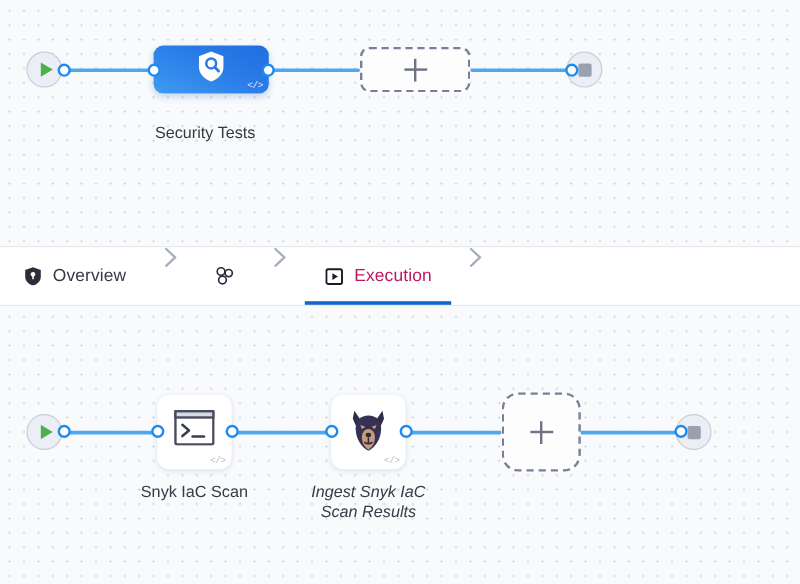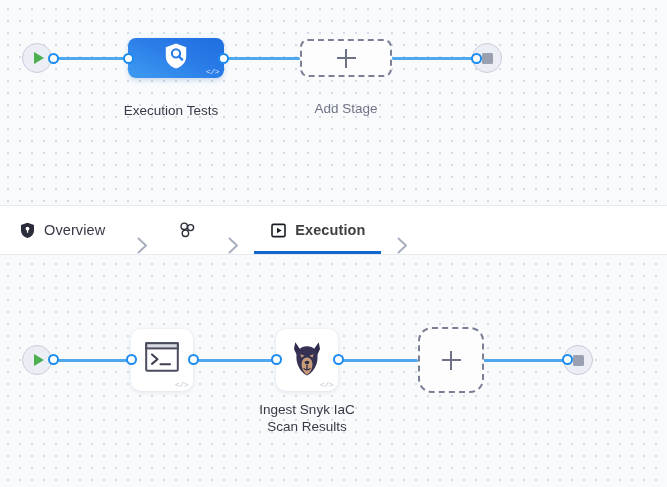--- a/index.html
+++ b/index.html
@@ -38,41 +38,41 @@
   .tabbar {
     position: absolute;
     left: 0;
     top: 205px;
     width: 667px;
     height: 50px;
     background: #ffffff;
     border-top: 1px solid #e7eaef;
     border-bottom: 1px solid #e7eaef;
     display: flex;
-    align-items: flex-end;
+    align-items: flex-start;
     box-sizing: border-box;
   }
   .tab {
     display: flex;
     align-items: center;
     gap: 8px;
     height: 100%;
     position: relative;
     padding: 0 2px;
     cursor: pointer;
   }
   .tab .tab-label {
     font-size: 14.5px;
     color: #383946;
     letter-spacing: 0.1px;
     white-space: nowrap;
   }
   .tab.active .tab-label {
-    font-weight: bold;
-    color: #404040;
+    font-weight: normal;
+    color: #be185d;
   }
   .tab.active::after {
     content: "";
     position: absolute;
     left: -14px;
     right: -14px;
     bottom: 0;
     height: 3px;
     background: #1267ce;
   }
@@ -246,26 +246,25 @@
                    C7.4 24.7 2.8 20.4 2.8 14.2 V5.3 Z" fill="#ffffff"></path>
           <circle cx="13" cy="11.4" r="4.1" fill="none" stroke="#2a7ce8" stroke-width="2.1"></circle>
           <line x1="15.9" y1="14.4" x2="19.1" y2="17.6" stroke="#2a7ce8" stroke-width="2.4" stroke-linecap="round"></line>
         </svg>
       </span>
       <span class="code-badge">&lt;/&gt;</span>
     </div>
     <div class="port" style="left:123px; top:52.5px;"></div>
     <div class="port" style="left:218px; top:52.5px;"></div>
 
-    <div class="caption" style="left:96px; top:102px; width:150px;">Execution Tests</div>
+    <div class="caption" style="left:96px; top:102px; width:150px;">Security Tests</div>
 
     <div class="add-box add-stage-box" style="left:300px; top:39px;">
       <span class="plus"></span>
     </div>
-    <div class="caption muted" style="left:271px; top:100px; width:150px;">Add Stage</div>
 
     <div class="port" style="left:471px; top:52.5px;"></div>
     <div class="terminator" style="left:472px; top:43px;">
       <div class="stop-sq"></div>
     </div>
   </div>
 
   <div class="tabbar">
 
     <div class="tab" style="margin-left:17px;">
@@ -338,20 +337,21 @@
           <rect x="1.2" y="1.2" width="31.6" height="27.6" rx="1.5" fill="#ffffff" stroke="#4a4d5e" stroke-width="2"></rect>
           <rect x="1.2" y="1.2" width="31.6" height="5.2" fill="#d7dae2" stroke="#4a4d5e" stroke-width="2"></rect>
           <polyline points="7,12.5 12.5,17.2 7,21.9" fill="none" stroke="#3c3f4f" stroke-width="2.1" stroke-linecap="round" stroke-linejoin="round"></polyline>
           <line x1="15.5" y1="22.2" x2="25" y2="22.2" stroke="#3c3f4f" stroke-width="2.1" stroke-linecap="round"></line>
         </svg>
       </span>
       <span class="code-badge dark">&lt;/&gt;</span>
     </div>
     <div class="port" style="left:126px; top:99px;"></div>
     <div class="port" style="left:188px; top:99px;"></div>
+    <div class="caption" style="left:87px; top:146px; width:150px;">Snyk IaC Scan</div>
 
     <div class="step-node" style="left:276px; top:74px;">
       <span class="node-glyph">
         <svg class="dog" width="30" height="36" viewBox="0 0 30 36" aria-hidden="true">
 
           <path d="M3.3 1.2 L9.6 10.4 L5.0 14.6 L2.0 8.0 Z" fill="#2e2b4d"></path>
           <path d="M26.7 1.2 L20.4 10.4 L25.0 14.6 L28.0 8.0 Z" fill="#2e2b4d"></path>
 
           <path d="M15 5.2 C21.6 5.2 25.6 9.6 25.6 16.0
                    C25.6 24.6 21.0 31.4 15 34.6
@@ -368,21 +368,21 @@
 
           <ellipse cx="15" cy="21.4" rx="2.3" ry="1.7" fill="#2b2843"></ellipse>
           <line x1="15" y1="23.4" x2="15" y2="28.8" stroke="#2b2843" stroke-width="1.3"></line>
           <path d="M11.6 27.4 Q15 30.2 18.4 27.4" fill="none" stroke="#2b2843" stroke-width="1.2"></path>
         </svg>
       </span>
       <span class="code-badge dark">&lt;/&gt;</span>
     </div>
     <div class="port" style="left:271px; top:99px;"></div>
     <div class="port" style="left:333px; top:99px;"></div>
-    <div class="caption" style="left:232px; top:146px; width:150px;">Ingest Snyk IaC
+    <div class="caption" style="left:232px; top:146px; width:150px;font-style:italic;">Ingest Snyk IaC
 Scan Results</div>
 
     <div class="add-box add-step-box" style="left:418px; top:72px;">
       <span class="plus"></span>
     </div>
 
     <div class="port" style="left:562px; top:99px;"></div>
     <div class="terminator" style="left:563px; top:90px;">
       <div class="stop-sq"></div>
     </div>

